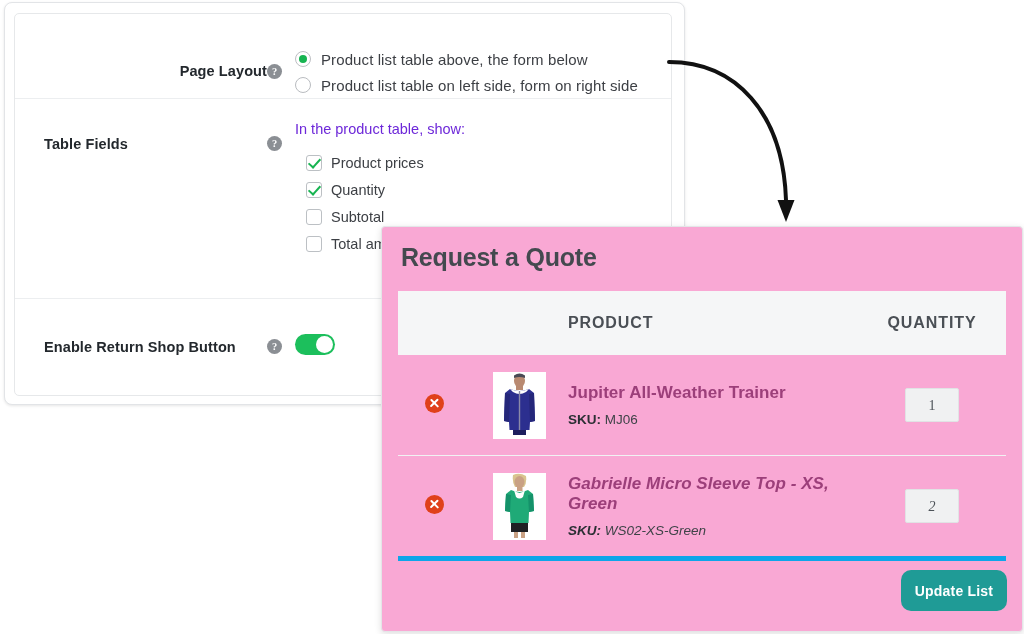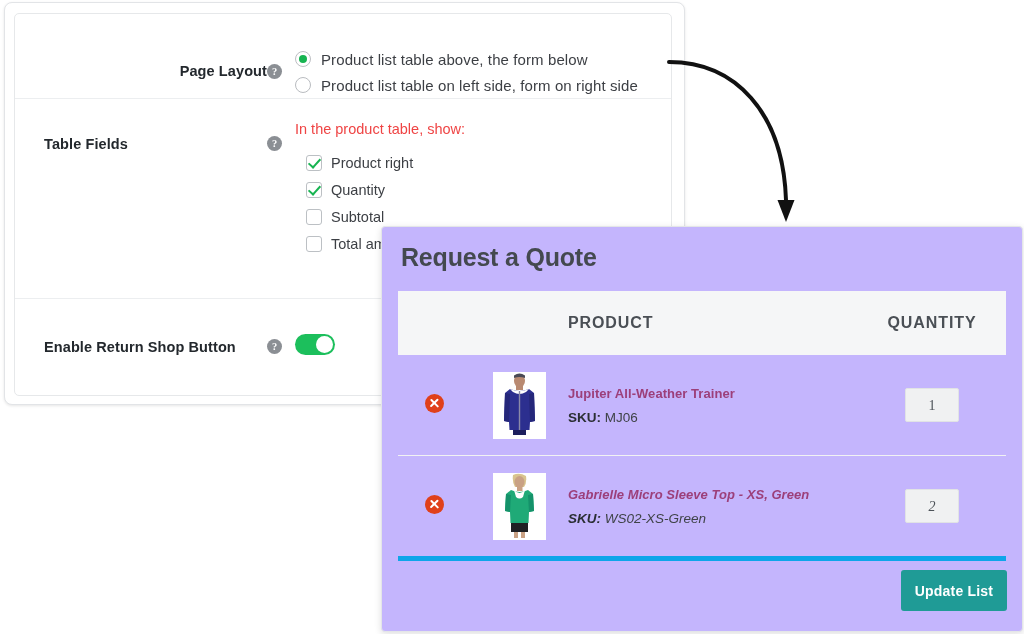--- a/index.html
+++ b/index.html
@@ -115,21 +115,21 @@
     letter-spacing: 0.1px;
     white-space: nowrap;
   }
 
   
   #row-table-fields { height: 200px; padding-top: 22px; }
   #row-table-fields .setting-label { padding-top: 15px; }
   #row-table-fields .help-col { padding-top: 15px; }
   .fields-intro {
     font-size: 14.5px;
-    color: #ef4444;
+    color: #6d28d9;
     padding-left: 0px;
     margin-bottom: 12px;
   }
   .check-option {
     display: flex;
     align-items: center;
     height: 27px;
     padding-left: 11px;
   }
   .check-mark {
@@ -185,21 +185,21 @@
     pointer-events: none;
   }
 
   
   #quote-panel {
     position: absolute;
     left: 381px;
     top: 226px;
     width: 642px;
     height: 406px;
-    background: #c4b5fd;
+    background: #f9a8d4;
     border: 1px solid #e4e6e8;
     border-radius: 4px;
     box-shadow: 0 2px 7px rgba(0,0,0,0.13);
     box-sizing: border-box;
   }
   #quote-title {
     position: absolute;
     left: 19px;
     top: 16px;
     font-size: 25px;
@@ -258,21 +258,21 @@
 
   .img-cell { text-align: center; }
   .thumb {
     width: 53px; height: 67px;
     display: inline-block;
     background: #ffffff;
     vertical-align: middle;
   }
 
   .product-name {
-    font-size: 13px;
+    font-size: 17px;
     font-weight: bold;
     color: #9c3f7a;
     margin-bottom: 9px;
     letter-spacing: 0.05px;
   }
   .product-sku {
     font-size: 13.5px;
     color: #3f4348;
   }
   .product-sku b { color: #2b2f34; }
@@ -292,21 +292,21 @@
     font-family: "Liberation Serif", serif;
   }
 
   #update-list-button {
     position: absolute;
     right: 15px;
     bottom: 20px;
     background: #1f9b96;
     color: #ffffff;
     border: none;
-    border-radius: 3px;
+    border-radius: 10px;
     width: 106px;
     height: 41px;
     font-size: 14px;
     font-weight: bold;
     letter-spacing: 0.2px;
     cursor: pointer;
     font-family: "Liberation Sans", sans-serif;
   }
 </style>
 </head>
@@ -335,21 +335,21 @@
     <div class="setting-row" id="row-table-fields">
       <div class="setting-label">Table Fields</div>
       <div class="help-col">
         <span class="help-icon">?</span>
       </div>
       <div class="setting-body">
         <div class="fields-intro">In the product table, show:</div>
 
         <div class="check-option">
           <span class="check-mark checked"></span>
-          <span class="check-label">Product right</span>
+          <span class="check-label">Product prices</span>
         </div>
         <div class="check-option">
           <span class="check-mark checked"></span>
           <span class="check-label">Quantity</span>
         </div>
         <div class="check-option">
           <span class="check-mark"></span>
           <span class="check-label">Subtotal </span>
         </div>
         <div class="check-option">

